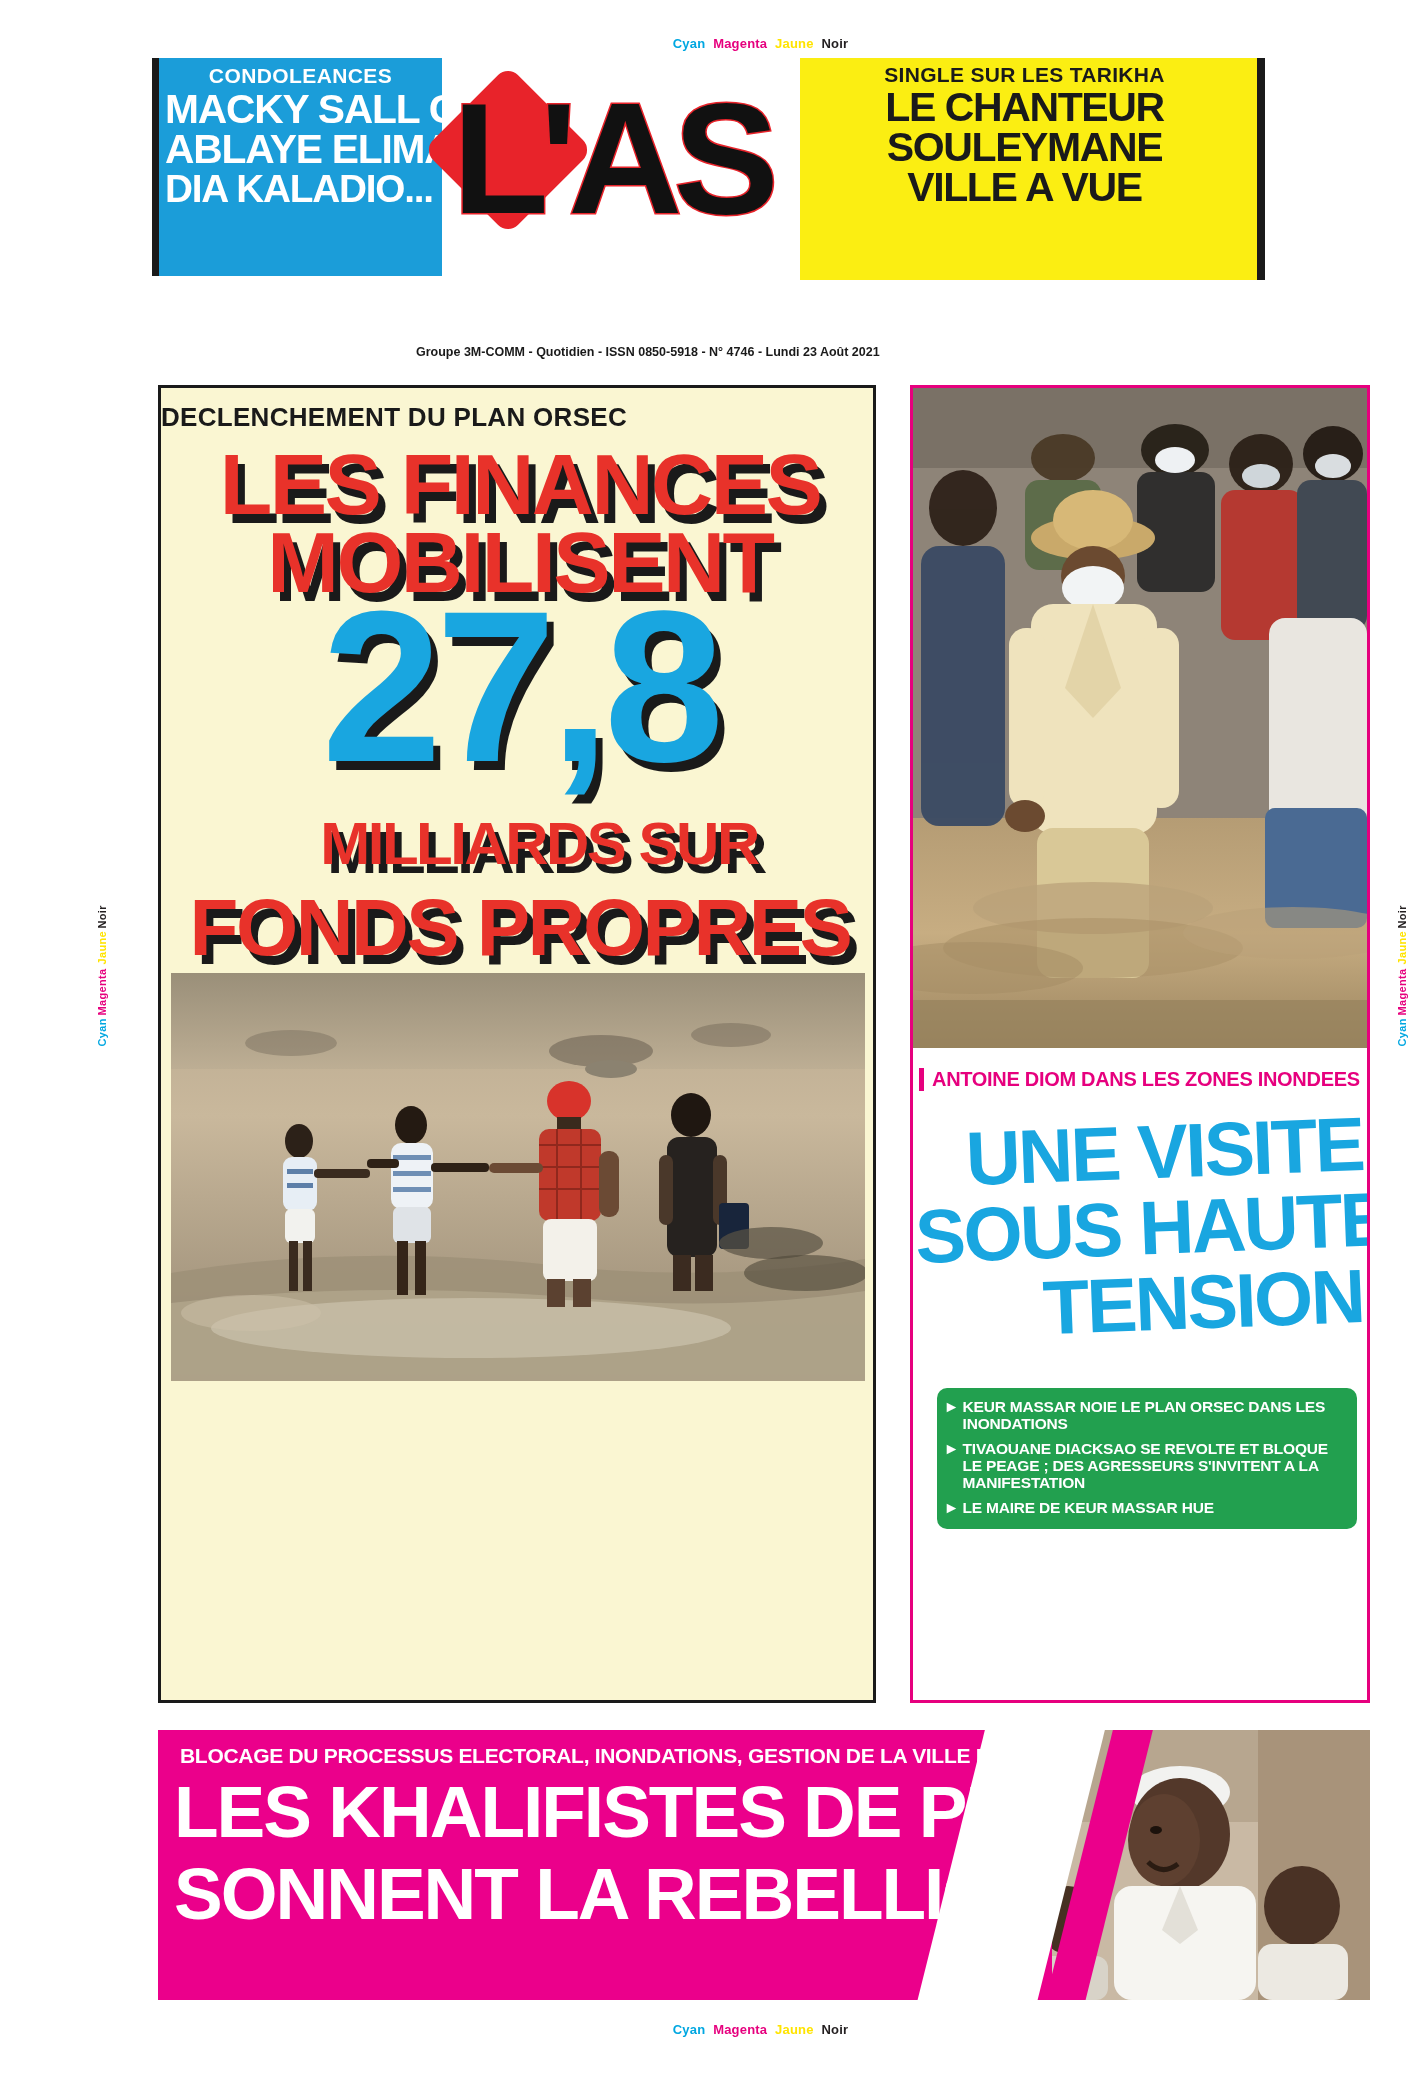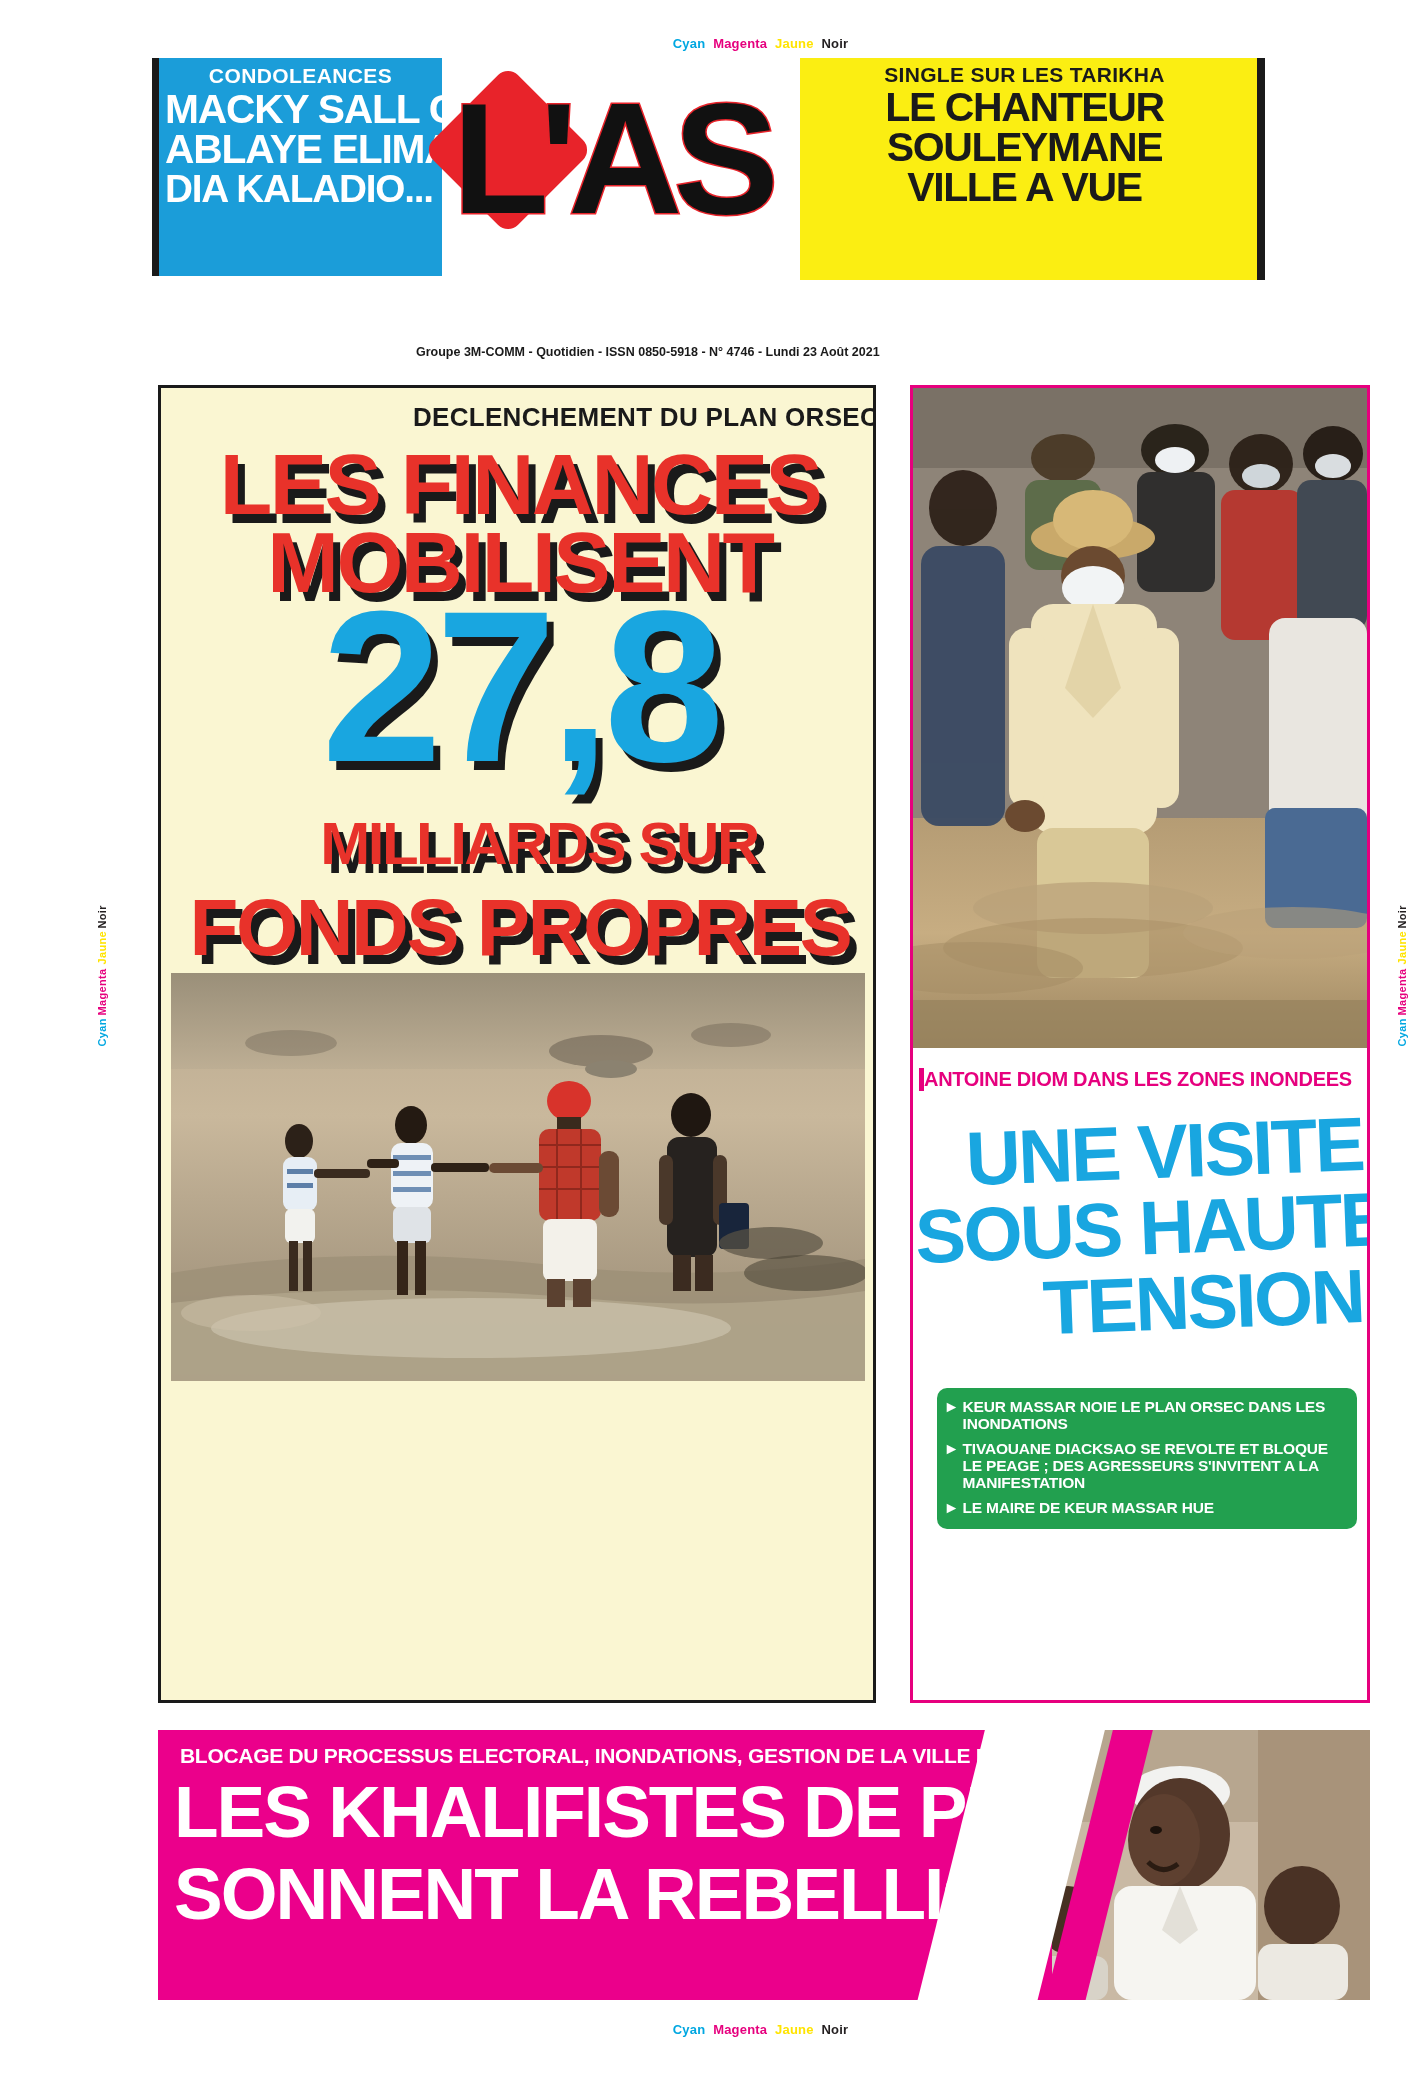--- a/index.html
+++ b/index.html
@@ -159,21 +159,21 @@
     left: 110px; top: 385px;
     width: 718px; height: 1318px;
     background: #faf6d2;
     border: 3px solid #1a1a1a;
     overflow: hidden;
   }
   .main-kicker {
     position: absolute;
     left: 0; top: 14px;
     width: 718px;
-    text-align: right;
+    text-align: left;
     font-size: 26px;
     font-weight: 800;
     color: #1a1a1a;
     letter-spacing: .3px;
   }
   .hl {
     position: absolute;
     width: 718px;
     text-align: center;
     font-weight: 900;
@@ -217,20 +217,21 @@
   }
   .right-caption {
     position: absolute;
     left: 6px; top: 680px;
     width: 448px;
     font-size: 20px;
     font-weight: 800;
     color: #e6007e;
     letter-spacing: -.3px;
     border-left: 5px solid #e6007e;
+    padding-left: 8px;
     white-space: nowrap;
   }
   .right-hl {
     position: absolute;
     width: 448px;
     right: 4px;
     text-align: right;
     color: #19a6e0;
     font-weight: 900;
     font-size: 76px;

